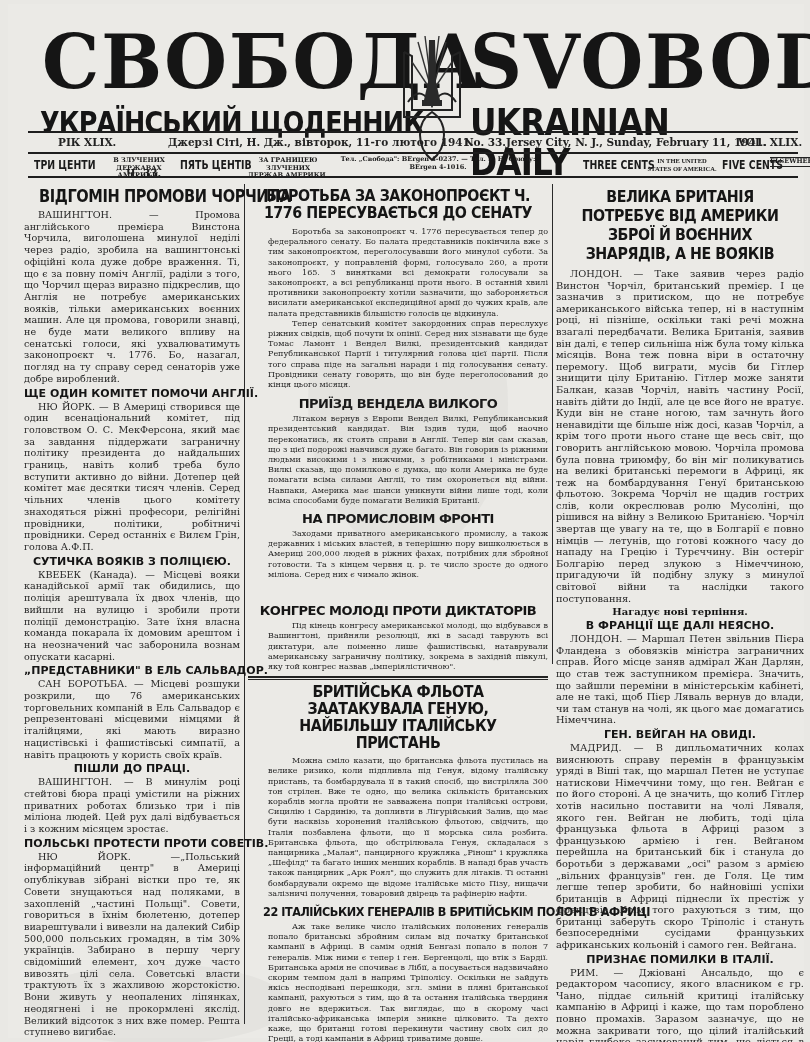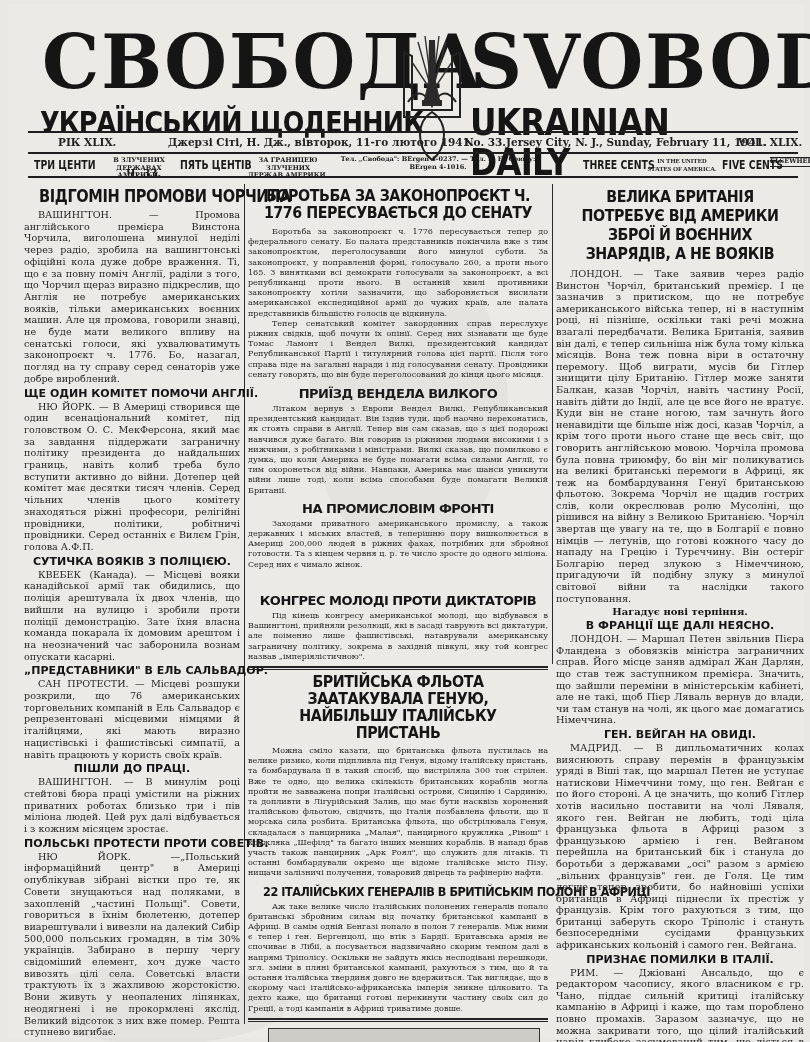--- a/index.html
+++ b/index.html
@@ -67,21 +67,21 @@
     color: #151515; letter-spacing: -0.5px;
   }
   .h-small {
     font-family: "DejaVu Sans", sans-serif; font-weight: bold; text-align: center;
     font-size: 11px; color: #151515; margin: 2px 0 1px 0; white-space: nowrap;
   }
   p.body {
     font-size: 9.6px; line-height: 11.7px; text-align: justify; text-indent: 14px;
     color: #262626; hyphens: auto;
   }
-  p.body.mid { font-size: 8px; line-height: 10.2px; text-indent: 24px; }
+  p.body.mid { font-size: 8px; line-height: 10.2px; text-indent: 24px; margin-left: 20px; }
   p.body.right { font-size: 9.8px; line-height: 11.6px; }
   .photo {
     position: relative; margin: 6px 8px 0 20px; height: 248px; border: 1px solid #333;
     background: linear-gradient(180deg,#cfcdc7 0%,#c7c5bf 38%,#8c8a85 55%,#6f6d68 72%,#4e4c48 100%);
     overflow: hidden;
   }
   .hr-double { border-top: 2px solid #222; border-bottom: 1px solid #222; height: 4px; margin: 4px 0; }
   .stain { position: absolute; background: rgba(120,118,112,0.06); border-radius: 50%; }
 </style>
 </head>
@@ -145,21 +145,21 @@
     <div class="h-big" style="font-size:17px;transform:scaleX(0.86);margin:4px 0 3px 0;white-space:nowrap;">ВІДГОМІН ПРОМОВИ ЧОРЧИЛА</div>
     <p class="body"><span>ВАШИНГТОН.</span> <span>— Промова англійського премієра Винстона Чорчила, виголошена минулої неділі через радіо, зробила на вашингтонські офіційні кола дуже добре враження. Ті, що є за повну поміч Англії, раділи з того, що Чорчил щераз виразно підкреслив, що Англія не потребує американських вояків, тільки американських воєнних машин. Але ця промова, говорили знавці, не буде мати великого впливу на сенатські голоси, які ухвалюватимуть законопроєкт ч. 1776. Бо, назагал, погляд на ту справу серед сенаторів уже добре вироблений.</span></p>
 
     <div class="h-small">ЩЕ ОДИН КОМІТЕТ ПОМОЧИ АНГЛІЇ.</div>
     <p class="body"><span>НЮ ЙОРК.</span> <span>— В Америці створився ще один всенаціональний комітет, під головством О. С. МекФерсона, який має за завдання піддержати заграничну політику президента до найдальших границь, навіть колиб треба було вступити активно до війни. Дотепер цей комітет має десятки тисяч членів. Серед чільних членів цього комітету знаходяться ріжні професори, релігійні провідники, політики, робітничі провідники. Серед останніх є Вилєм Грін, голова А.Ф.П.</span></p>
 
     <div class="h-small">СУТИЧКА ВОЯКІВ З ПОЛІЦІЄЮ.</div>
     <p class="body"><span>КВЕБЕК (Канада).</span> <span>— Місцеві вояки канадійської армії так обидились, що поліція арештувала їх двох членів, що вийшли на вулицю і зробили проти поліції демонстрацію. Зате їхня власна команда покарала їх домовим арештом і на неозначений час заборонила вознам опускати касарні.</span></p>
 
     <div class="h-small">„ПРЕДСТАВНИКИ" В ЕЛЬ САЛЬВАДОР.</div>
-    <p class="body"><span>САН ПРОТЕСТИ.</span> <span>— Місцеві розшуки розкрили, що 76 американських торговельних компаній в Ель Сальвадор є репрезентовані місцевими німцями й італійцями, які мають виразно нацистівські і фашистівські симпатії, а навіть працюють у користь своїх країв.</span></p>
+    <p class="body"><span>САН БОРОТЬБА.</span> <span>— Місцеві розшуки розкрили, що 76 американських торговельних компаній в Ель Сальвадор є репрезентовані місцевими німцями й італійцями, які мають виразно нацистівські і фашистівські симпатії, а навіть працюють у користь своїх країв.</span></p>
 
     <div class="h-small">ПІШЛИ ДО ПРАЦІ.</div>
     <p class="body"><span>ВАШИНГТОН.</span> <span>— В минулім році стейтові бюра праці умістили на ріжних приватних роботах близько три і пів міліона людей. Цей рух далі відбувається і з кожним місяцем зростає.</span></p>
 
     <div class="h-small">ПОЛЬСЬКІ ПРОТЕСТИ ПРОТИ СОВЕТІВ.</div>
     <p class="body"><span>НЮ ЙОРК.</span> <span>—„Польський інформаційний центр" в Америці опублікував зібрані вістки про те, як Совети знущаються над поляками, в захопленій „частині Польщі". Совети, говориться в їхнім бюлетеню, дотепер виарештували і вивезли на далекий Сибір 500,000 польських громадян, в тім 30% українців. Забирано в першу чергу свідоміший елемент, хоч дуже часто вивозять цілі села. Советські власти трактують їх з жахливою жорстокістю. Вони живуть у неопалених ліпянках, неодягнені і не прокормлені якслід. Великий відсоток з них вже помер. Решта ступнево вигибає.</span></p>
 
     <div class="h-small">СКОРІСТЬ БУДУЧИХ ЛІТАКІВ.</div>
 
   </div>

